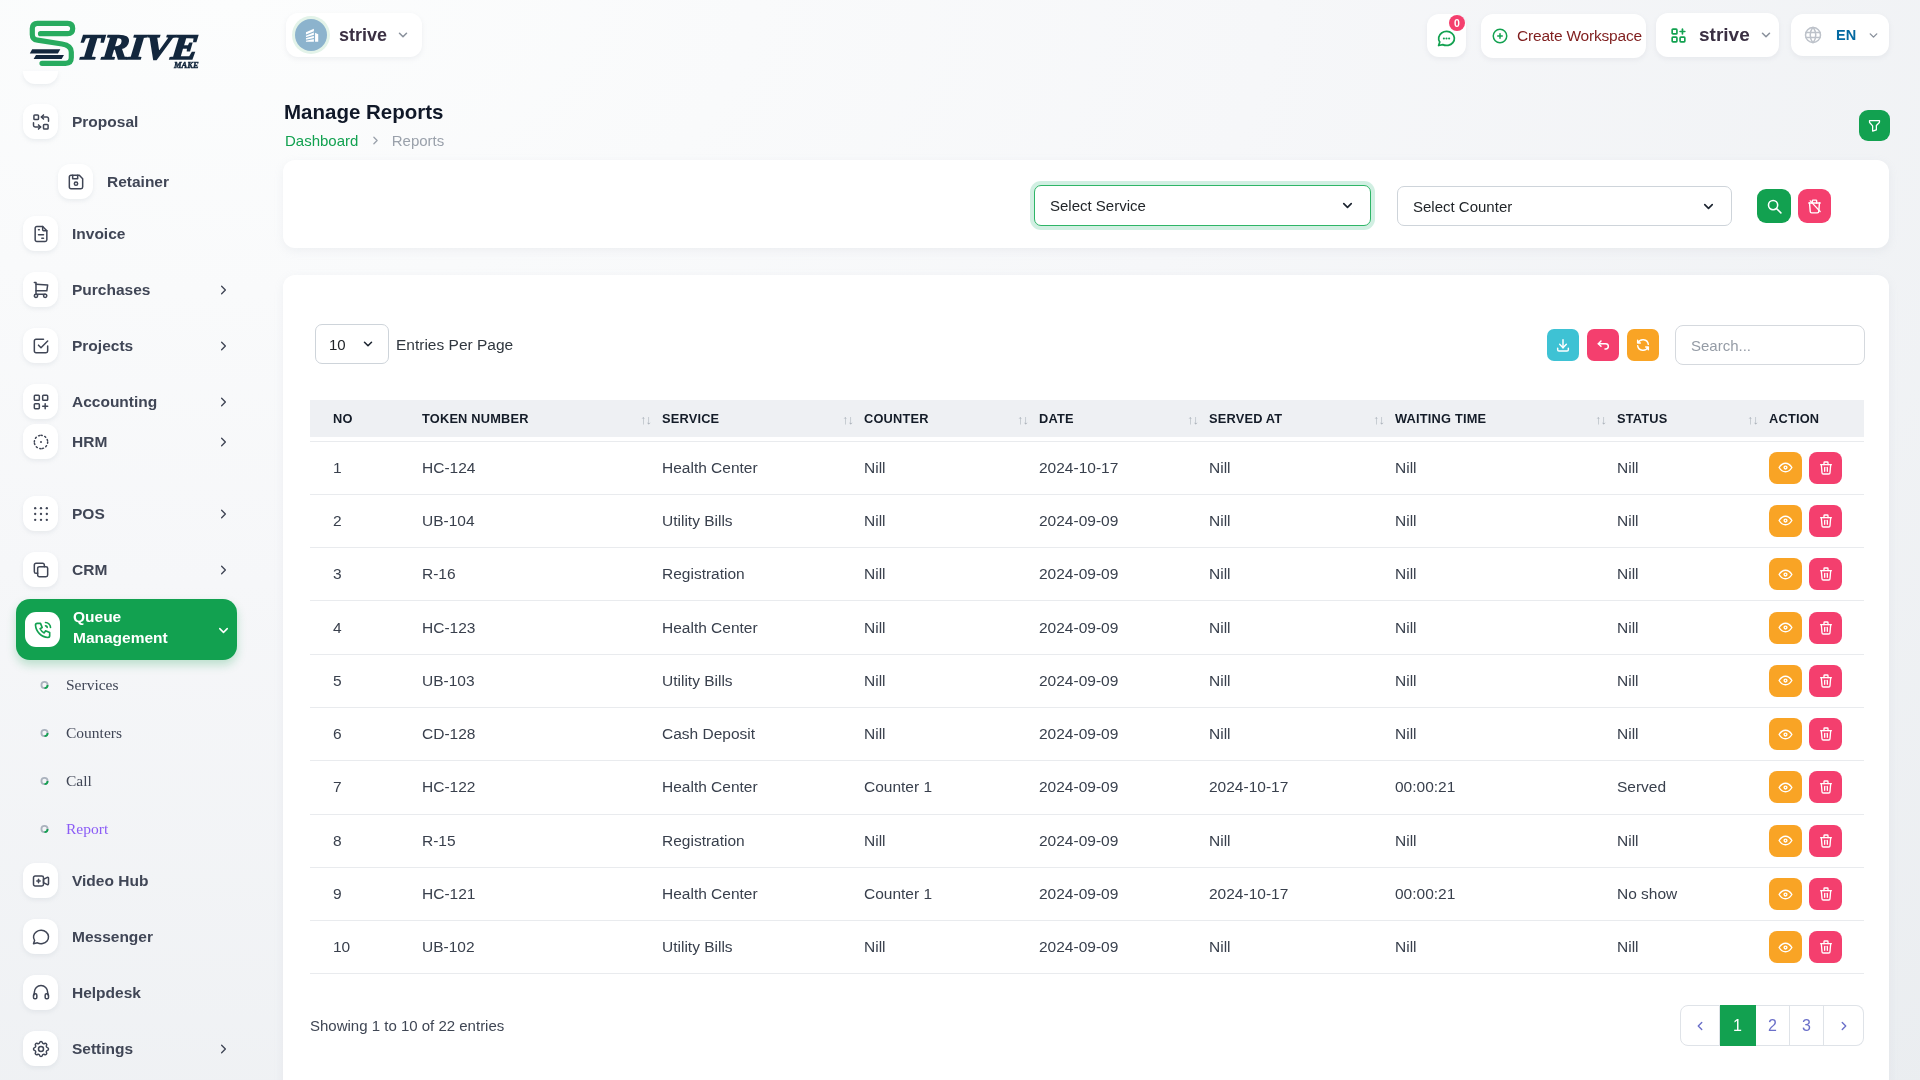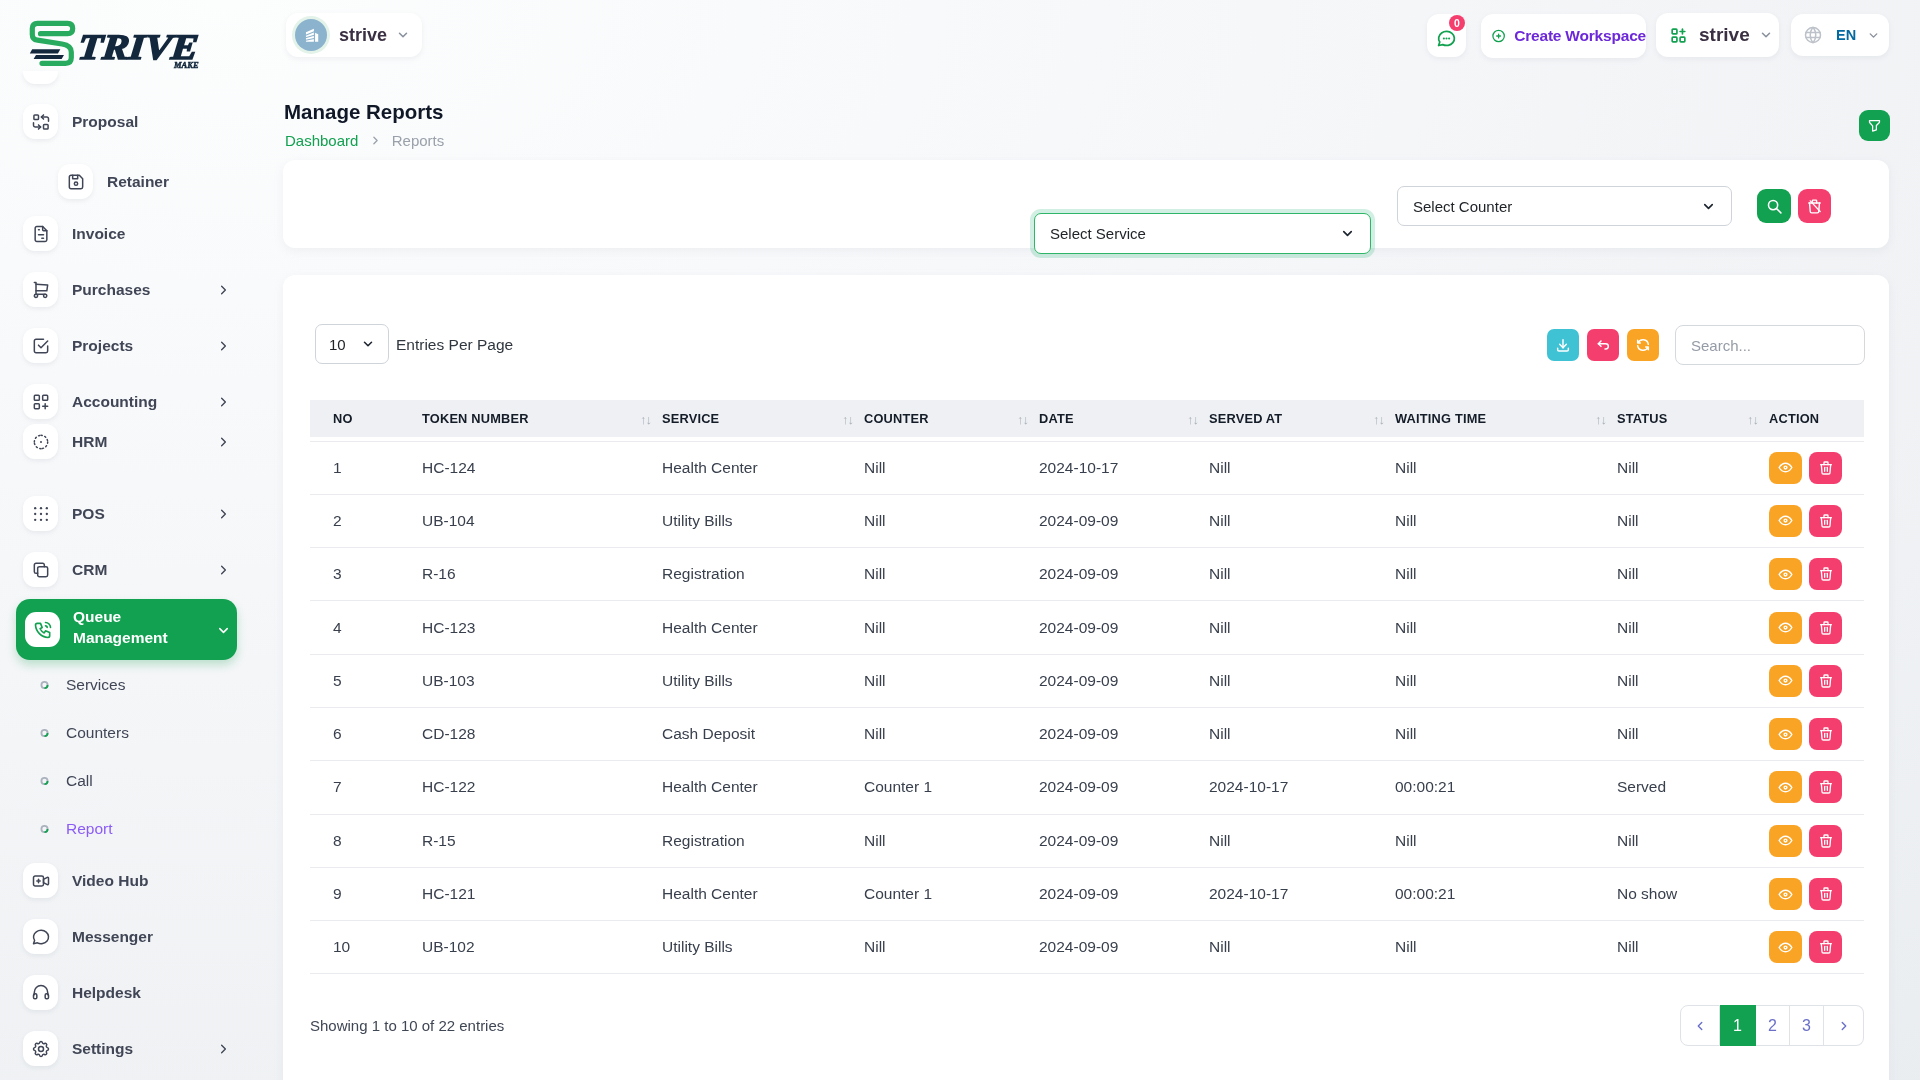--- a/index.html
+++ b/index.html
@@ -9,21 +9,21 @@
 svg { display:block; }
 
 
 #sidebar { position:absolute; left:0; top:0; width:262px; height:1080px; }
 .navitem { position:absolute; left:0; width:262px; height:40px;padding-left:36px; }
 .navitem .ibox { position:absolute; left:23px; top:0; width:35px; height:35px; background:#fff; border-radius:12px; box-shadow:0 2px 4px rgba(160,170,185,.18); display:flex; align-items:center; justify-content:center; }
 .navitem .lbl { position:absolute; left:72px; top:50%; transform:translateY(-50%); font-size:15.5px; font-weight:700; color:#404656; }
 .navitem .chev { position:absolute; left:216px; top:50%; transform:translateY(-50%); }
 .subitem { position:absolute; left:0; width:262px; height:24px; }
 .subitem .dot { position:absolute; left:40px; top:50%; transform:translateY(-50%); }
-.subitem .lbl { position:absolute; left:66px; top:50%; transform:translateY(-50%); font-size:15.5px; font-weight:500; color:#404656; }
+.subitem .lbl { position:absolute; left:66px; top:50%; transform:translateY(-50%); font-size:15.5px; font-weight:500; color:#404656;font-family:Liberation Serif, serif; }
 
 #qpill { position:absolute; left:16px; top:599px; width:221px; height:61px; background:#12a150; border-radius:14px; box-shadow:0 5px 10px rgba(18,161,80,.25); }
 #qpill .ibox { position:absolute; left:9px; top:13px; width:35px; height:35px; background:#fff; border-radius:11px; display:flex; align-items:center; justify-content:center; }
 #qpill .lbl { position:absolute; left:57px; top:7px; font-size:15.5px; font-weight:700; color:#fff; line-height:21px; }
 #qpill .chev { position:absolute; left:200px; top:24px; }
 
 
 .pill { position:absolute; background:#fff; border-radius:12px; box-shadow:0 2px 5px rgba(165,173,187,.16); display:flex; align-items:center; }
 
 
@@ -328,21 +328,21 @@
     </svg>
   <div style="position:absolute;left:22px;top:1px;width:16px;height:16px;border-radius:50%;background:#f43f6e;color:#fff;font-size:10.5px;font-weight:700;display:flex;align-items:center;justify-content:center;">0</div>
 </div>
 
 <div class="pill" style="left:1481px;top:14px;width:165px;height:44px;white-space:nowrap;">
   <svg width="18" height="18" viewBox="0 0 24 24" fill="none" stroke="#12a150" stroke-width="2" stroke-linecap="round" stroke-linejoin="round" style="margin-left:10px;">
       <circle cx="12" cy="12" r="9"></circle>
       <path d="M9 12h6"></path>
       <path d="M12 9v6"></path>
     </svg>
-  <span style="font-size:15.5px;font-weight:700;color:#6d28d9;margin-left:8px;letter-spacing:-.2px;">Create Workspace</span>
+  <span style="font-size:15.5px;font-weight:400;color:#7f1d1d;margin-left:8px;letter-spacing:-.2px;">Create Workspace</span>
 </div>
 
 <div class="pill" style="left:1656px;top:13px;width:123px;height:44px;">
   <svg width="19" height="19" viewBox="0 0 24 24" fill="none" stroke="#12a150" stroke-width="2.1" stroke-linecap="round" stroke-linejoin="round" style="margin-left:13px;">
       <rect x="4" y="4" width="6" height="6" rx="1"></rect>
       <rect x="4" y="14" width="6" height="6" rx="1"></rect>
       <rect x="14" y="14" width="6" height="6" rx="1"></rect>
       <path d="M17 4v6"></path>
       <path d="M14 7h6"></path>
     </svg>
@@ -374,21 +374,21 @@
     </svg>
   <span style="color:#9aa1ab;">Reports</span>
 </div>
 <div class="btn" style="left:1859px;top:110px;width:31px;height:31px;background:#12a150;">
   <svg width="15" height="15" viewBox="0 0 24 24" fill="none" stroke="#fff" stroke-width="2" stroke-linecap="round" stroke-linejoin="round">
       <path d="M4 4h16v2.172a2 2 0 0 1 -.586 1.414l-4.414 4.414v7l-6 2v-8.5l-4.48 -4.928a2 2 0 0 1 -.52 -1.345v-2.227z"></path>
     </svg>
 </div>
 
 <div class="card" style="left:283px;top:160px;width:1606px;height:88px;"></div>
-<div class="sel" style="left:1034px;top:185px;width:337px;height:41px;border:1px solid #2eb567;box-shadow:0 0 0 4px rgba(46,181,125,.22);margin-top:28px;">
+<div class="sel" style="left:1034px;top:185px;width:337px;height:41px;border:1px solid #2eb567;box-shadow:0 0 0 4px rgba(46,181,125,.22);">
   <span>Select Service</span>
   <svg width="15" height="15" viewBox="0 0 24 24" fill="none" stroke="#1c2430" stroke-width="2.6" stroke-linecap="round" stroke-linejoin="round">
       <path d="M6 9l6 6l6 -6"></path>
     </svg>
 </div>
 <div class="sel" style="left:1397px;top:186px;width:335px;height:40px;">
   <span>Select Counter</span>
   <svg width="15" height="15" viewBox="0 0 24 24" fill="none" stroke="#1c2430" stroke-width="2.6" stroke-linecap="round" stroke-linejoin="round">
       <path d="M6 9l6 6l6 -6"></path>
     </svg>

